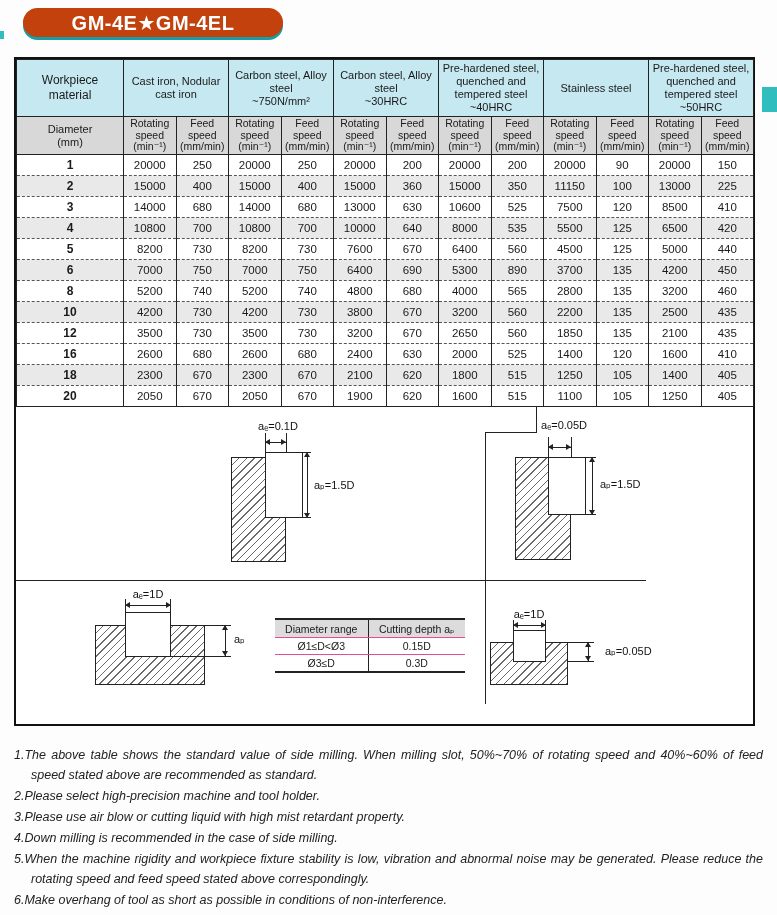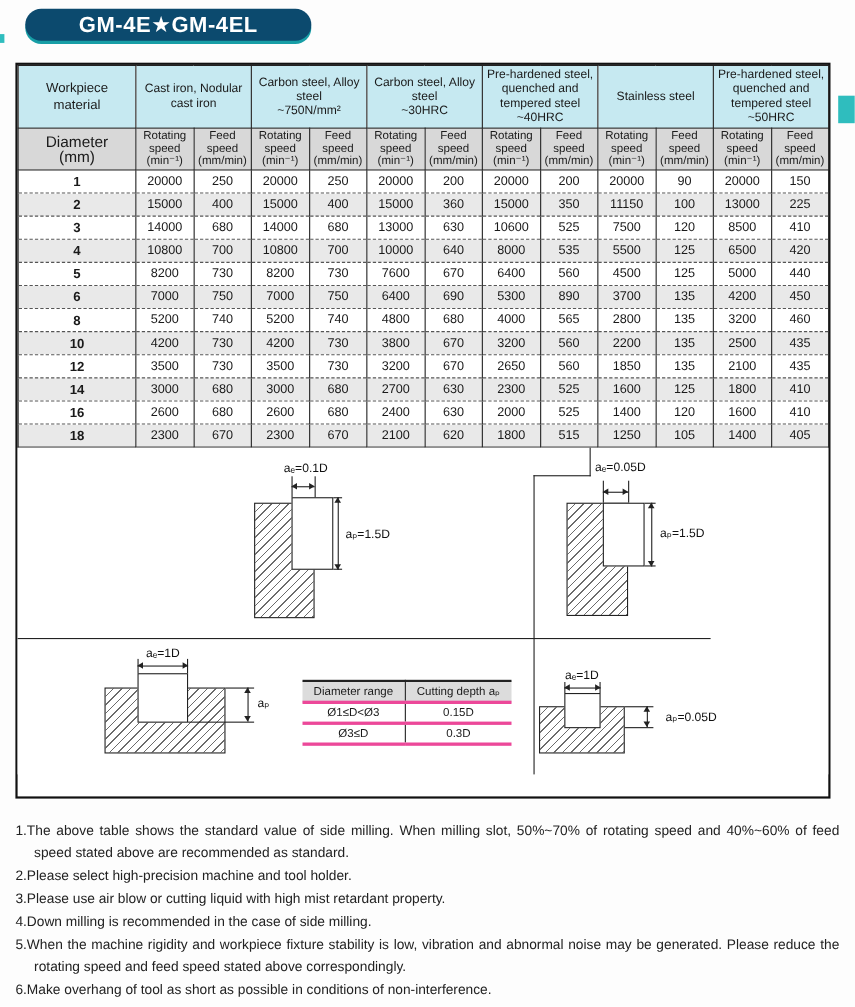--- a/index.html
+++ b/index.html
@@ -1,61 +1,61 @@
 <!DOCTYPE html>
 <html><head>
 <meta charset="utf-8">
 <style>
   html,body{margin:0;padding:0;}
   body{width:777px;height:915px;position:relative;background:#fdfdfd;
        font-family:"Liberation Sans","DejaVu Sans",sans-serif;color:#1a1a1a;}
   
   .pill{position:absolute;left:23px;top:8px;width:260px;height:29px;border-radius:15px;
-        background:#0c4a6e;box-shadow:0 3px 0 #179ea6;display:flex;align-items:center;justify-content:center;
+        background:#c2410c;box-shadow:0 3px 0 #179ea6;display:flex;align-items:center;justify-content:center;
         color:#fff;font-weight:bold;font-size:20px;letter-spacing:.5px;}
   .edge-tab{position:absolute;background:#2fbdbe;}
   
   .frame{position:absolute;left:14px;top:57px;width:741px;height:669px;border:2px solid #111;
          box-sizing:border-box;background:#fff;}
   table.spec{border-collapse:collapse;table-layout:fixed;width:737px;}
   table.spec th,table.spec td{border:1px solid #222;padding:0;text-align:center;vertical-align:middle;
         white-space:pre-line;overflow:hidden;}
   table.spec thead tr.groups{height:57px;}
   table.spec thead tr.subs{height:38px;}
   table.spec tbody tr{height:21px;}
   th.corner,th.mat{background:#c6e9f1;font-weight:normal;font-size:11px;line-height:13px;}
   th.dia,th.sub{background:#d8d8d8;font-weight:normal;font-size:10.5px;line-height:11.5px;}
   th.corner{font-size:12px;line-height:15px;margin-left:44px;}
-  th.dia{font-size:14px;line-height:13px;}
+  th.dia{font-size:11px;line-height:13px;}
   table.spec tbody td{font-size:11.5px;border-top:1px dashed #555;border-bottom:1px dashed #555;}
   table.spec tbody tr:first-child td{border-top:1px solid #222;}
   table.spec tbody tr:last-child td{border-bottom:1px solid #222;}
   table.spec tbody td.dcell{font-weight:bold;font-size:12px;}
   table.spec tbody tr.alt td{background:#e9e9e9;}
   
   .cutsec{display:flex;height:297px;border-top:0;}
   .cutlabel{width:106px;border-right:1px solid #222;background:#e5e5e5;display:flex;
             align-items:center;justify-content:center;text-align:center;font-size:12px;line-height:15px;}
   .diag{position:relative;flex:1;background:#fff;}
   .ln{position:absolute;background:#222;}
   .hatch{position:absolute;border:1.5px solid #222;box-sizing:border-box;
          background:repeating-linear-gradient(135deg,#fff 0 4.5px,#6b6b6b 4.5px 5.5px);}
   .tool{position:absolute;background:#fff;border:1.2px solid #222;box-sizing:border-box;}
   .dlab{position:absolute;font-size:11px;white-space:nowrap;color:#111;}
   .ctr{transform:translateX(-50%);}
   .ah{position:absolute;width:0;height:0;}
   
   table.depth{position:absolute;left:259px;top:211px;width:190px;border-collapse:collapse;table-layout:fixed;
       border-top:2px solid #222;border-bottom:2px solid #222;font-size:10.5px;}
-  table.depth th,table.depth td{border-bottom:3px solid #ec4899;text-align:center;padding:0;font-weight:normal;}
+  table.depth th,table.depth td{border-bottom:1px solid #ec4899;text-align:center;padding:0;font-weight:normal;}
   table.depth th{background:#dcdcdc;height:17px;}
   table.depth td{height:16px;background:#fff;}
   table.depth th:first-child,table.depth td:first-child{border-right:1px solid #222;}
   
-  .notes{position:absolute;left:14px;top:745px;width:749px;font-size:12.5px;line-height:20px;color:#222;}
+  .notes{position:absolute;left:14px;top:745px;width:749px;font-size:12.5px;line-height:20px;color:#222;font-style:italic;}
   .note{padding-left:17px;text-indent:-17px;text-align:justify;margin-bottom:1px;}
 </style>
 </head>
 <body>
 
 <div class="edge-tab" style="left:0;top:31px;width:4px;height:8px;"></div>
 <div class="edge-tab" style="left:762px;top:87px;width:15px;height:25px;"></div>
 
 <div class="pill">
   <span>GM-4E★GM-4EL</span>
@@ -261,35 +261,20 @@
           <td>730</td>
           <td>3200</td>
           <td>670</td>
           <td>2650</td>
           <td>560</td>
           <td>1850</td>
           <td>135</td>
           <td>2100</td>
           <td>435</td>
         </tr>
-        <tr class="alt">
-          <td class="dcell">14</td>
-          <td>3000</td>
-          <td>680</td>
-          <td>3000</td>
-          <td>680</td>
-          <td>2700</td>
-          <td>630</td>
-          <td>2300</td>
-          <td>525</td>
-          <td>1600</td>
-          <td>125</td>
-          <td>1800</td>
-          <td>410</td>
-        </tr>
         <tr>
           <td class="dcell">16</td>
           <td>2600</td>
           <td>680</td>
           <td>2600</td>
           <td>680</td>
           <td>2400</td>
           <td>630</td>
           <td>2000</td>
           <td>525</td>
@@ -304,20 +289,35 @@
           <td>670</td>
           <td>2300</td>
           <td>670</td>
           <td>2100</td>
           <td>620</td>
           <td>1800</td>
           <td>515</td>
           <td>1250</td>
           <td>105</td>
           <td>1400</td>
+          <td>405</td>
+        </tr>
+        <tr>
+          <td class="dcell">20</td>
+          <td>2050</td>
+          <td>670</td>
+          <td>2050</td>
+          <td>670</td>
+          <td>1900</td>
+          <td>620</td>
+          <td>1600</td>
+          <td>515</td>
+          <td>1100</td>
+          <td>105</td>
+          <td>1250</td>
           <td>405</td>
         </tr>
       </tbody>
   </table>
 
   <div class="cutsec">
     <div class="diag">
 
       <div class="ln" style="left:0;top:173px;width:630px;height:1px;"></div>
       <div class="ln" style="left:520px;top:0;width:1px;height:26px;"></div>

